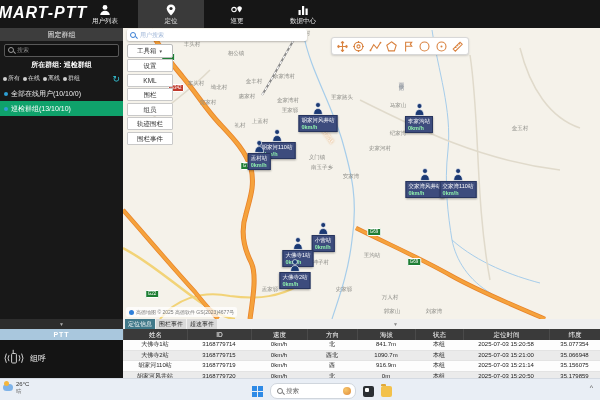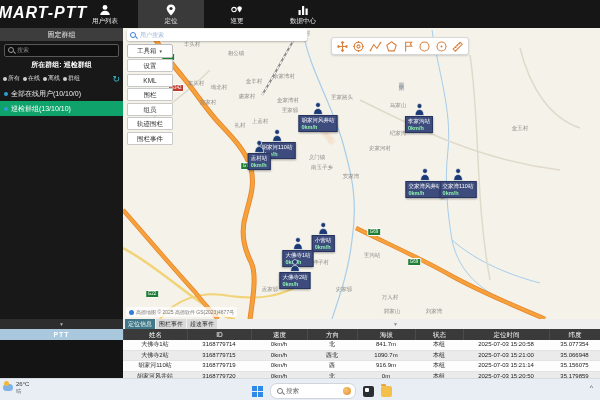--- a/index.html
+++ b/index.html
@@ -184,20 +184,33 @@
         <div class="sb-group selected">
           <span class="gdot"></span>
           <span>巡检群组(13/10/10)</span>
         </div>
       </div>
   </div>
 
   <div class="sb-bottom">
     <div class="sb-collapse">▼</div>
     <div class="ptt-bar">PTT</div>
+    <div class="gcall">
+      <span class="wicon">
+        <svg viewBox="0 0 22 22" width="22" height="22" fill="none" stroke="#cfcfcf" stroke-width="1">
+          <rect x="8.6" y="6.5" width="4.8" height="9.5" rx="1"></rect>
+          <line x1="10.2" y1="6.5" x2="10.2" y2="2.8"></line>
+          <path d="M6,8.2 a5.5,5.5 0 0 0 0,6"></path>
+          <path d="M3.4,6.6 a9,9 0 0 0 0,9.2"></path>
+          <path d="M16,8.2 a5.5,5.5 0 0 1 0,6"></path>
+          <path d="M18.6,6.6 a9,9 0 0 1 0,9.2"></path>
+        </svg>
+      </span>
+      <span class="glabel">组呼</span>
+    </div>
   </div>
 
   <div class="map">
     <svg class="roads" width="477" height="291" viewBox="0 0 477 291">
 
       <path d="M180,4 C187,42 207,72 219,112 C229,147 235,172 229,212 C225,247 215,272 209,291" stroke="#a6cdea" stroke-width="1.2" fill="none"></path>
       <path d="M309,2 C315,42 329,82 325,122 C321,157 325,187 329,212 C333,232 345,252 369,266" stroke="#a6cdea" stroke-width="1" fill="none"></path>
       <path d="M329,212 C355,235 390,248 417,255" stroke="#a6cdea" stroke-width="1" fill="none"></path>
 
       <path d="M347,27 C357,92 352,172 367,252" stroke="#e0dacb" stroke-width="1.5" fill="none"></path>

